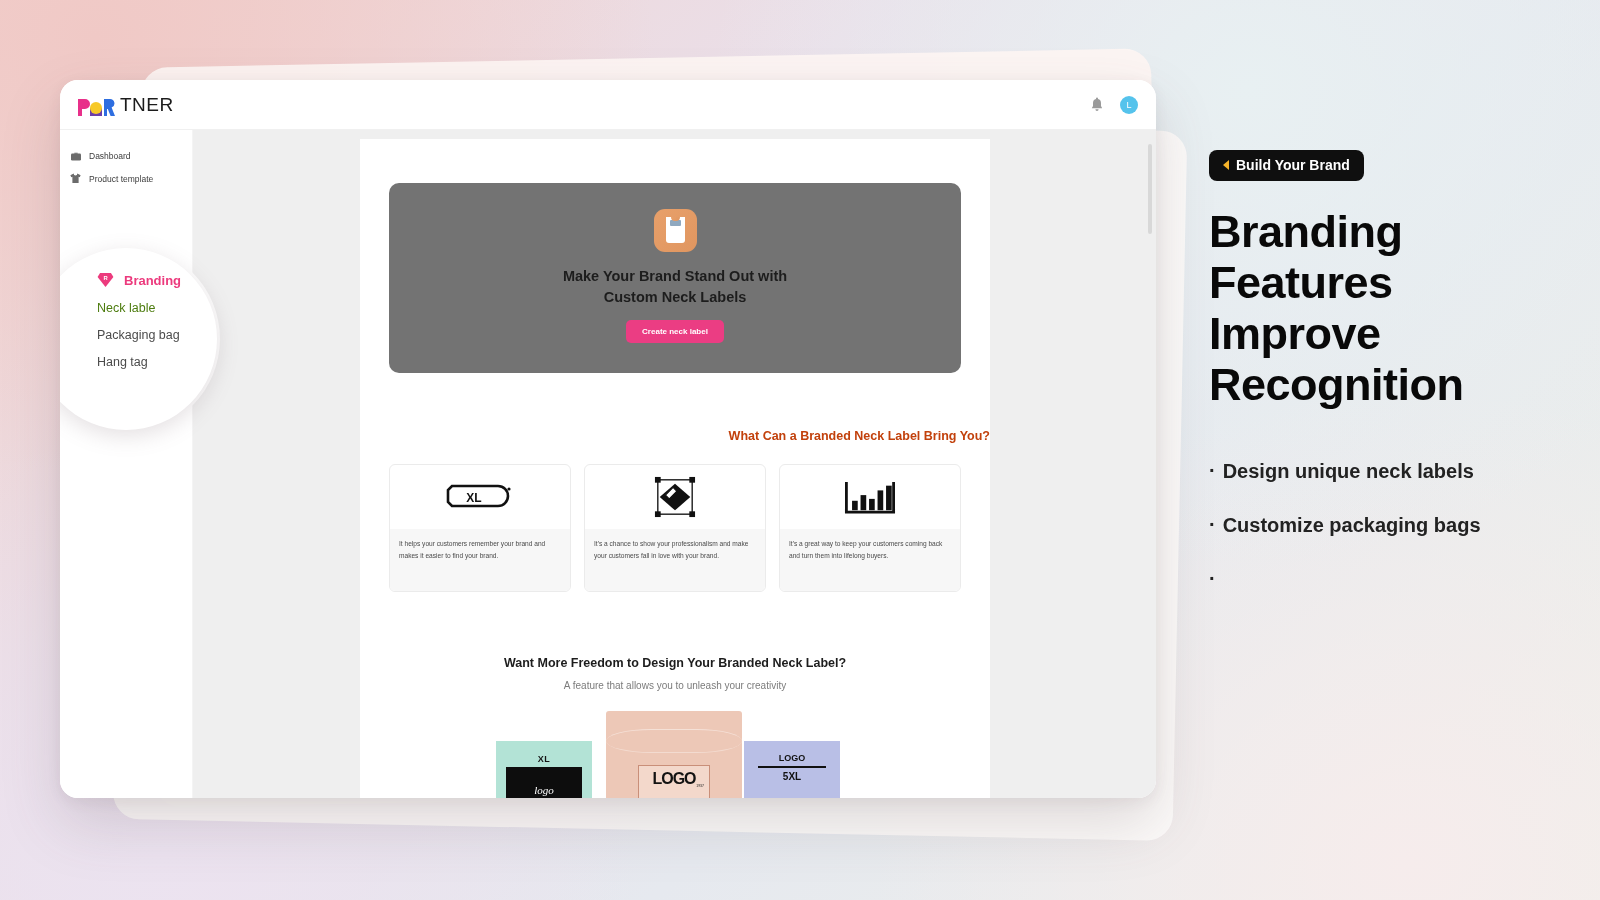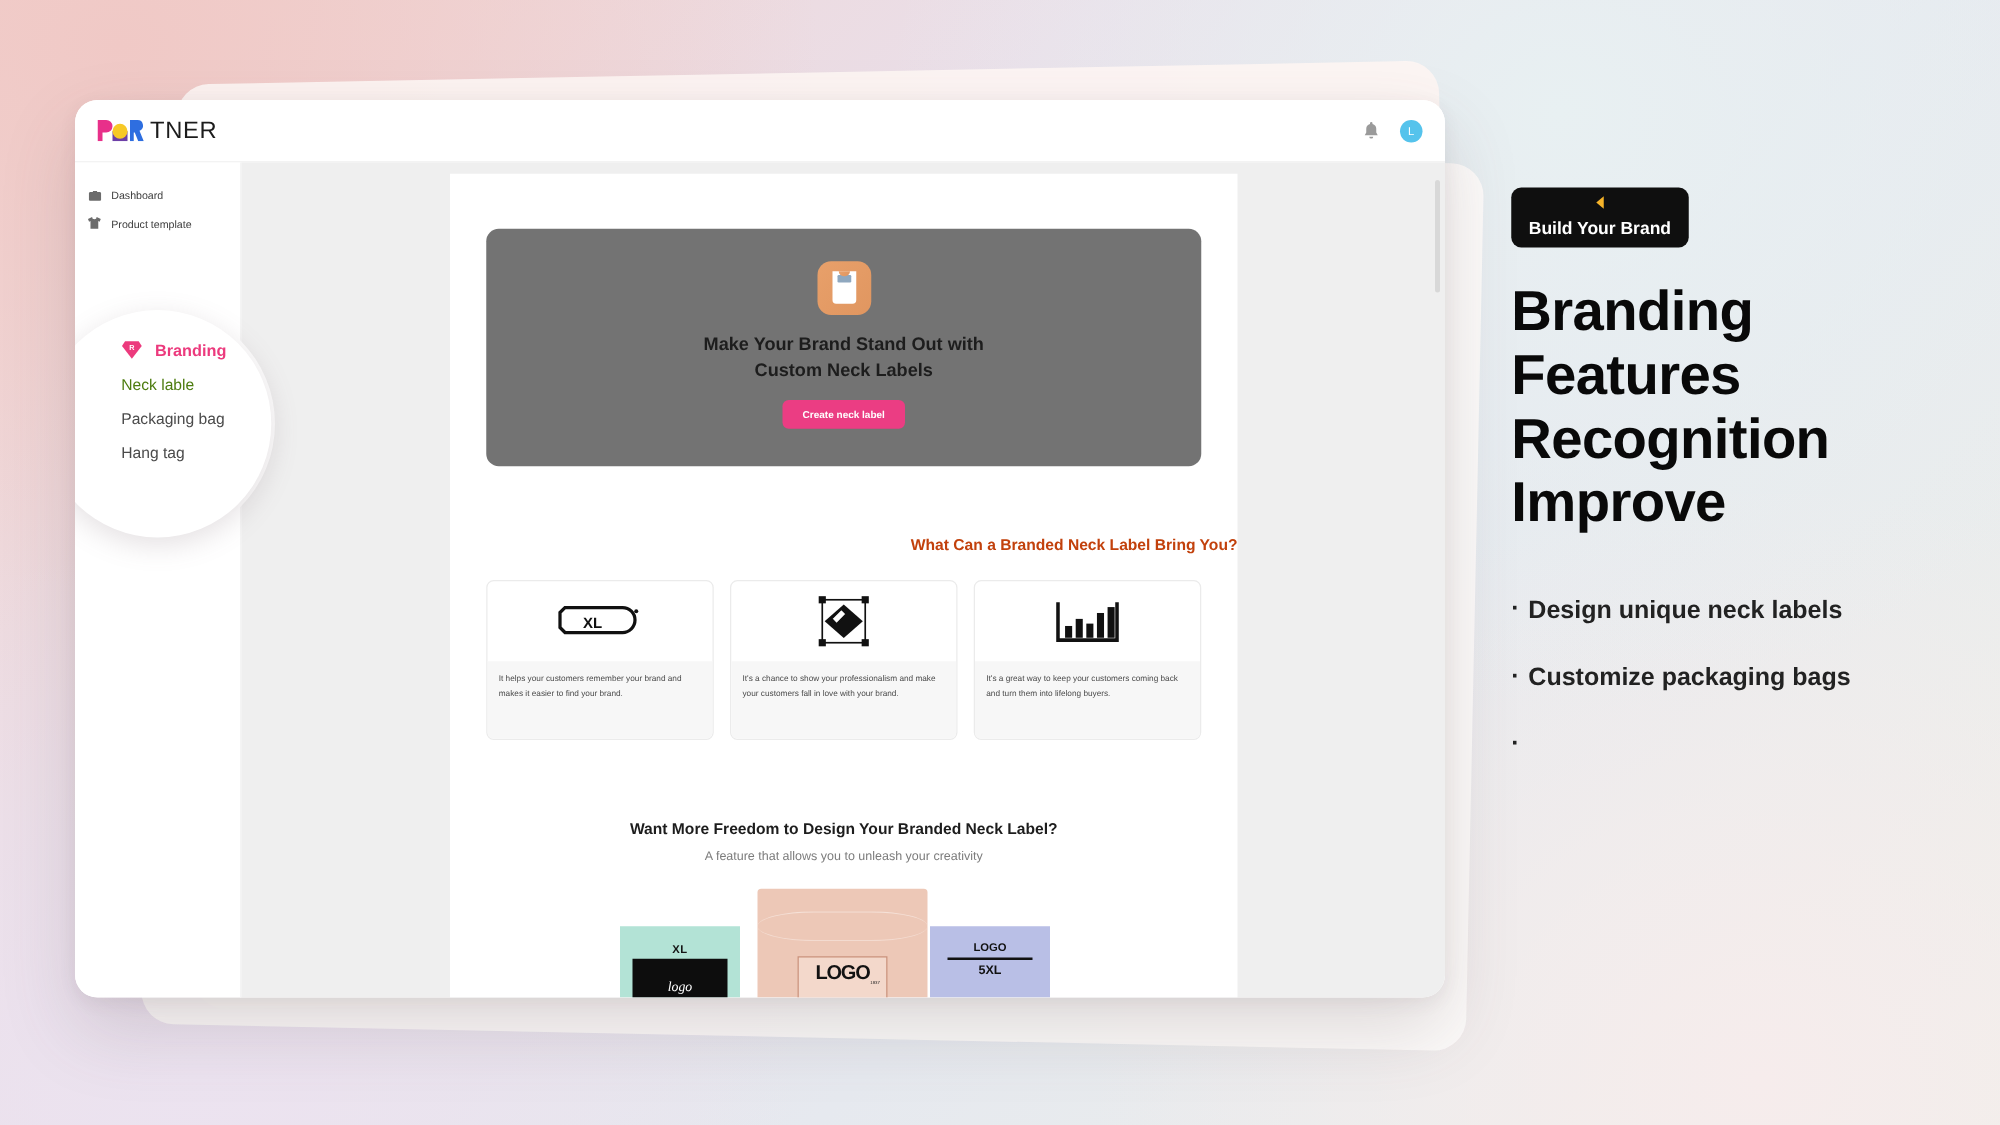--- a/index.html
+++ b/index.html
@@ -37,21 +37,21 @@
     box-shadow: 0 26px 60px rgba(90,70,80,.18), 0 4px 14px rgba(90,70,80,.08);
   }
 
   
   .win-header {
     height: 50px; background: #fff;
     display: flex; align-items: center; justify-content: space-between;
     padding: 0 18px 0 18px;
     border-bottom: 1px solid #f0f0f0;
   }
-  .logo { display: flex; align-items: center; gap: 0; }
+  .logo { display: flex; align-items: flex-end; gap: 0; }
   .logo-mark { display: flex; align-items: flex-end; height: 17px; }
   .logo-word { font-size: 19px; font-weight: 500; letter-spacing: .5px; color: #1c1c1c; margin-left: 4px; }
   .hdr-right { display: flex; align-items: center; gap: 16px; }
   .bell { width: 14px; height: 15px; position: relative; }
   .avatar {
     width: 18px; height: 18px; border-radius: 50%;
     background: #55c3ec; color: #fff; font-size: 9px;
     display: flex; align-items: center; justify-content: center;
   }
 
@@ -192,21 +192,21 @@
   .mk-r-logo { text-align:center; padding-top: 12px; }
   .mk-r-logo .w { font-size: 9px; font-weight: 800; color:#111; letter-spacing:0px; }
   .mk-r-logo .rule { height:1.5px; background:#111; margin: 3px 14px; }
   .mk-r-logo .sz { font-size: 10px; font-weight: 700; color:#111; }
 
   
   .promo { position: absolute; left: 1209px; top: 150px; width: 340px; }
   .badge {
     display: inline-flex; align-items: center; gap: 7px;
     background: #0f0f0f; color: #fff; border-radius: 8px;
-    padding: 7px 14px 8px; font-size: 14px; font-weight: 700; flex-direction: column;
+    padding: 7px 14px 8px; font-size: 14px; font-weight: 700;
   }
   .badge .tri {
     width: 0; height: 0;
     border-top: 5px solid transparent; border-bottom: 5px solid transparent;
     border-right: 6px solid #f5b32a;
   }
   .promo h1 {
     margin-top: 26px; font-size: 45px; line-height: 1.13;
     font-weight: 700; color: #090909; letter-spacing: -.5px;
   }
@@ -403,22 +403,22 @@
 
 <aside class="promo">
   <div class="badge">
     <span class="tri"></span>
     <span>Build Your Brand</span>
   </div>
 
   <h1>
     <div>Branding</div>
     <div>Features</div>
+    <div>Improve</div>
     <div>Recognition</div>
-    <div>Improve</div>
   </h1>
 
   <ul>
     <li>
       <span class="dot">·</span>
       <span>Design unique neck labels</span>
     </li>
     <li>
       <span class="dot">·</span>
       <span>Customize packaging bags</span>

